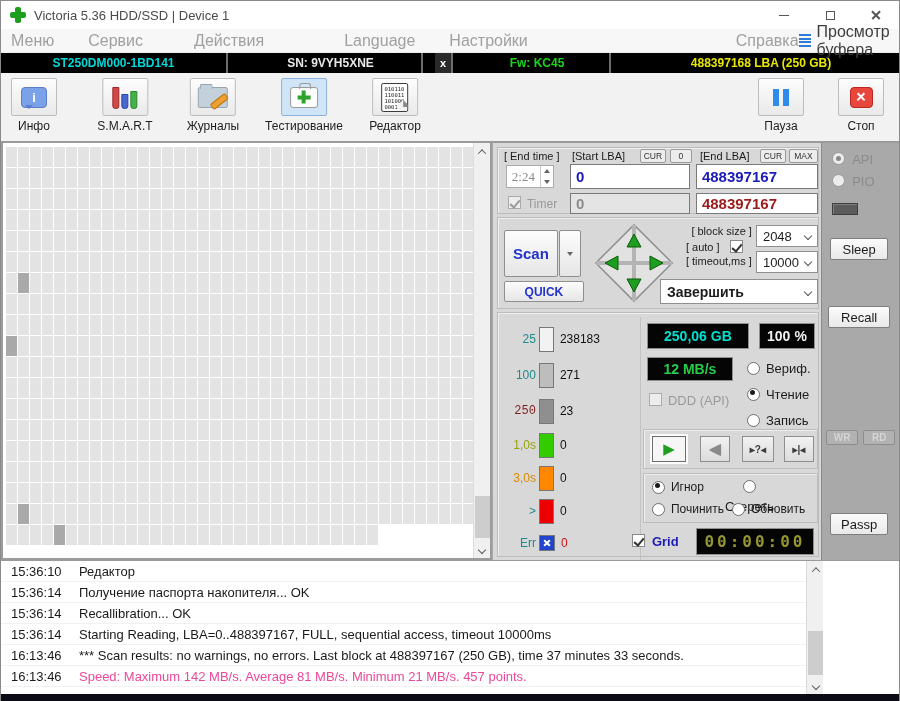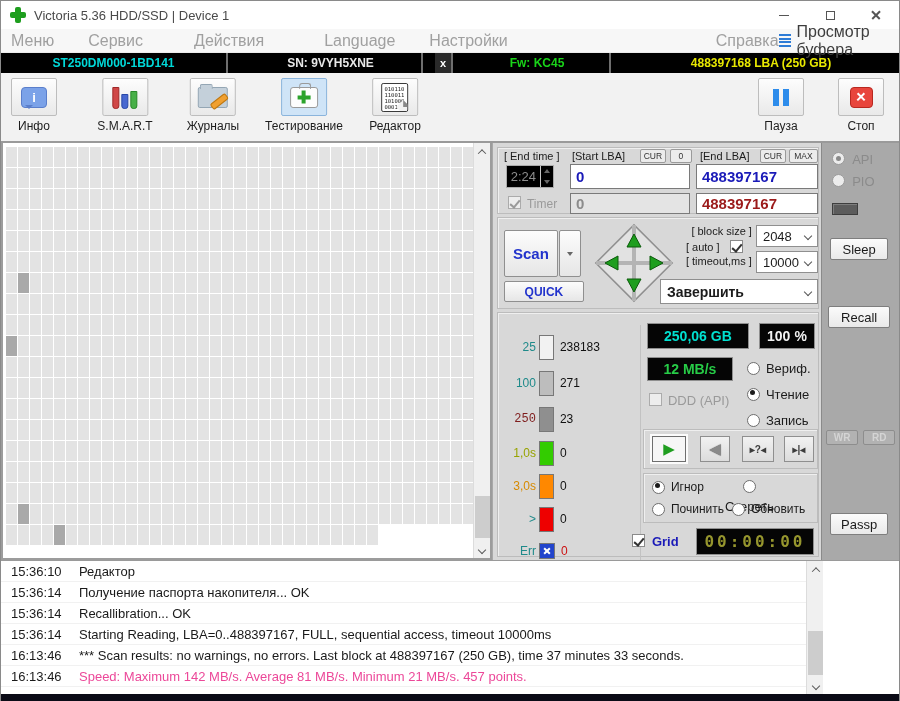--- a/index.html
+++ b/index.html
@@ -21,21 +21,21 @@
   .xm::before { transform:translate(-50%,-50%) rotate(45deg); }
   .xm::after  { transform:translate(-50%,-50%) rotate(-45deg); }
   .glyph-close { width:11px; height:11px; color:#555; }
 
   
   .menubar { height:24px; background:#f7f7f7; display:flex; align-items:center; font-size:16px; color:#a0a0a0; border-bottom:1px solid #ececec; }
   .menu-item { white-space:nowrap; cursor:default; }
   .menu-item:nth-child(1){ margin-left:10px; }
   .menu-item:nth-child(2){ margin-left:34px; }
   .menu-item:nth-child(3){ margin-left:51px; }
-  .menu-item:nth-child(4){ margin-left:60px; }
+  .menu-item:nth-child(4){ margin-left:80px; }
   .menu-item:nth-child(5){ margin-left:34px; }
   .menu-item:nth-child(6){ margin-left:208px; }
   .buffer-btn { margin-left:auto; margin-right:8px; display:flex; align-items:center; gap:6px; color:#3d3d3d; }
   .list-icon { display:flex; flex-direction:column; gap:1.5px; }
   .list-icon i { display:block; width:12px; height:2px; background:#2e7cd6; }
 
   
   .infobar { height:20px; background:#000; display:flex; align-items:stretch; font-size:12px; font-weight:bold;gap:12px; }
   .seg { display:flex; align-items:center; justify-content:center; border-right:2px solid #6e6e6e; }
   .seg-model { width:227px; color:#00d8d8; }
@@ -90,21 +90,21 @@
 
   .mid-panel { position:relative; width:330px; background:#d8d8d8; border-left:1px solid #a8a8a8; font-size:11px; color:#1c1c1c; }
   .gbox { position:absolute; border:1px solid #bcbcbc; box-shadow:inset 1px 1px 0 #efefef; }
   .secA { left:4px; top:4px; width:322px; height:67px; }
   .secB { left:4px; top:74px; width:322px; height:92px; }
   .secC { left:4px; top:169px; width:322px; height:245px; }
   .abs { position:absolute; }
   .lbl { font-size:11px; color:#1c1c1c; white-space:nowrap; }
   .lbl.dis { color:#9a9a9a; }
   .minibtn { position:absolute; height:14px; background:#ececec; border:1px solid #9a9a9a; border-radius:2px; font-size:8.5px; color:#333; display:flex; align-items:center; justify-content:center; cursor:pointer; }
-  .spinner { position:absolute; width:48px; height:23px; background:#000000; border:1px solid #ababab; display:flex; }
+  .spinner { position:absolute; width:48px; height:23px; background:#ffffff; border:1px solid #ababab; display:flex;font-family:Liberation Serif, serif; }
   .spin-val { flex:1; display:flex; align-items:center; justify-content:center; color:#8c8c8c; font-size:13px; }
   .spin-btns { width:13px; border-left:1px solid #c8c8c8; display:flex; flex-direction:column; }
   .spin-btns span { flex:1; display:flex; align-items:center; justify-content:center; }
   .tri-up { width:0; height:0; border:3.5px solid transparent; border-bottom:4px solid #666; margin-top:-3px; }
   .tri-dn { width:0; height:0; border:3.5px solid transparent; border-top:4px solid #666; margin-bottom:-3px; }
   .inpt { position:absolute; background:#fff; border:1px solid #7a7a7a; font-weight:bold; font-size:15px; display:flex; align-items:center; padding-left:5px; color:#1a1ab8; }
   .inpt.red { color:#9b1a1a; }
   .inpt.dis { background:#e4e4e4; color:#8c8c8c; }
   .cb { position:absolute; width:13px; height:13px; background:#fff; border:1px solid #8a8a8a; }
   .cb.on::after { content:""; position:absolute; left:3.5px; top:0.5px; width:4px; height:8px; border:solid #333; border-width:0 2px 2px 0; transform:rotate(40deg); }
@@ -112,21 +112,21 @@
   .cb.dis.on::after { border-color:#9a9a9a; }
   .pushbtn { position:absolute; background:linear-gradient(#fcfcfc,#e6e6e6); border:1px solid #8f8f8f; border-radius:2px; display:flex; align-items:center; justify-content:center; cursor:pointer; }
   .blue-b { color:#2233cc; font-weight:bold; }
   .combo { position:absolute; background:#fff; border:1px solid #8f8f8f; display:flex; align-items:center; justify-content:space-between; padding:0 6px; font-size:13px; cursor:pointer; }
   .combo .chev { border-color:#555; }
   .rd { position:absolute; width:13px; height:13px; border-radius:50%; border:1px solid #6e6e6e; background:#fff; }
   .rd.on::after { content:""; position:absolute; left:3px; top:3px; width:5px; height:5px; border-radius:50%; background:#1c1c1c; }
   .rd.dis { border-color:#9a9a9a; background:#ececec; }
   .rd.dis.on::after { background:#8a8a8a; }
 
-  .stats-sub { position:absolute; left:0; top:12px; width:143px; height:100%; border-right:1px solid #c2c2c2;padding-left:36px; }
+  .stats-sub { position:absolute; left:0; top:4px; width:143px; height:100%; border-right:1px solid #c2c2c2;padding-left:36px; }
   .stat-row { position:absolute; left:0; display:flex; align-items:center; height:26px; }
   .stat-row:nth-child(1){ top:9px; }
   .stat-row:nth-child(2){ top:45px; }
   .stat-row:nth-child(3){ top:81px; }
   .stat-row:nth-child(4){ top:115px; }
   .stat-row:nth-child(5){ top:148px; }
   .stat-row:nth-child(6){ top:181px; }
   .stat-row:nth-child(7){ top:213px; }
   .stat-lbl { width:38px; text-align:right; font-size:12px; }
   .stat-blk { width:15px; height:25px; margin-left:3px; border:1px solid #777; }

